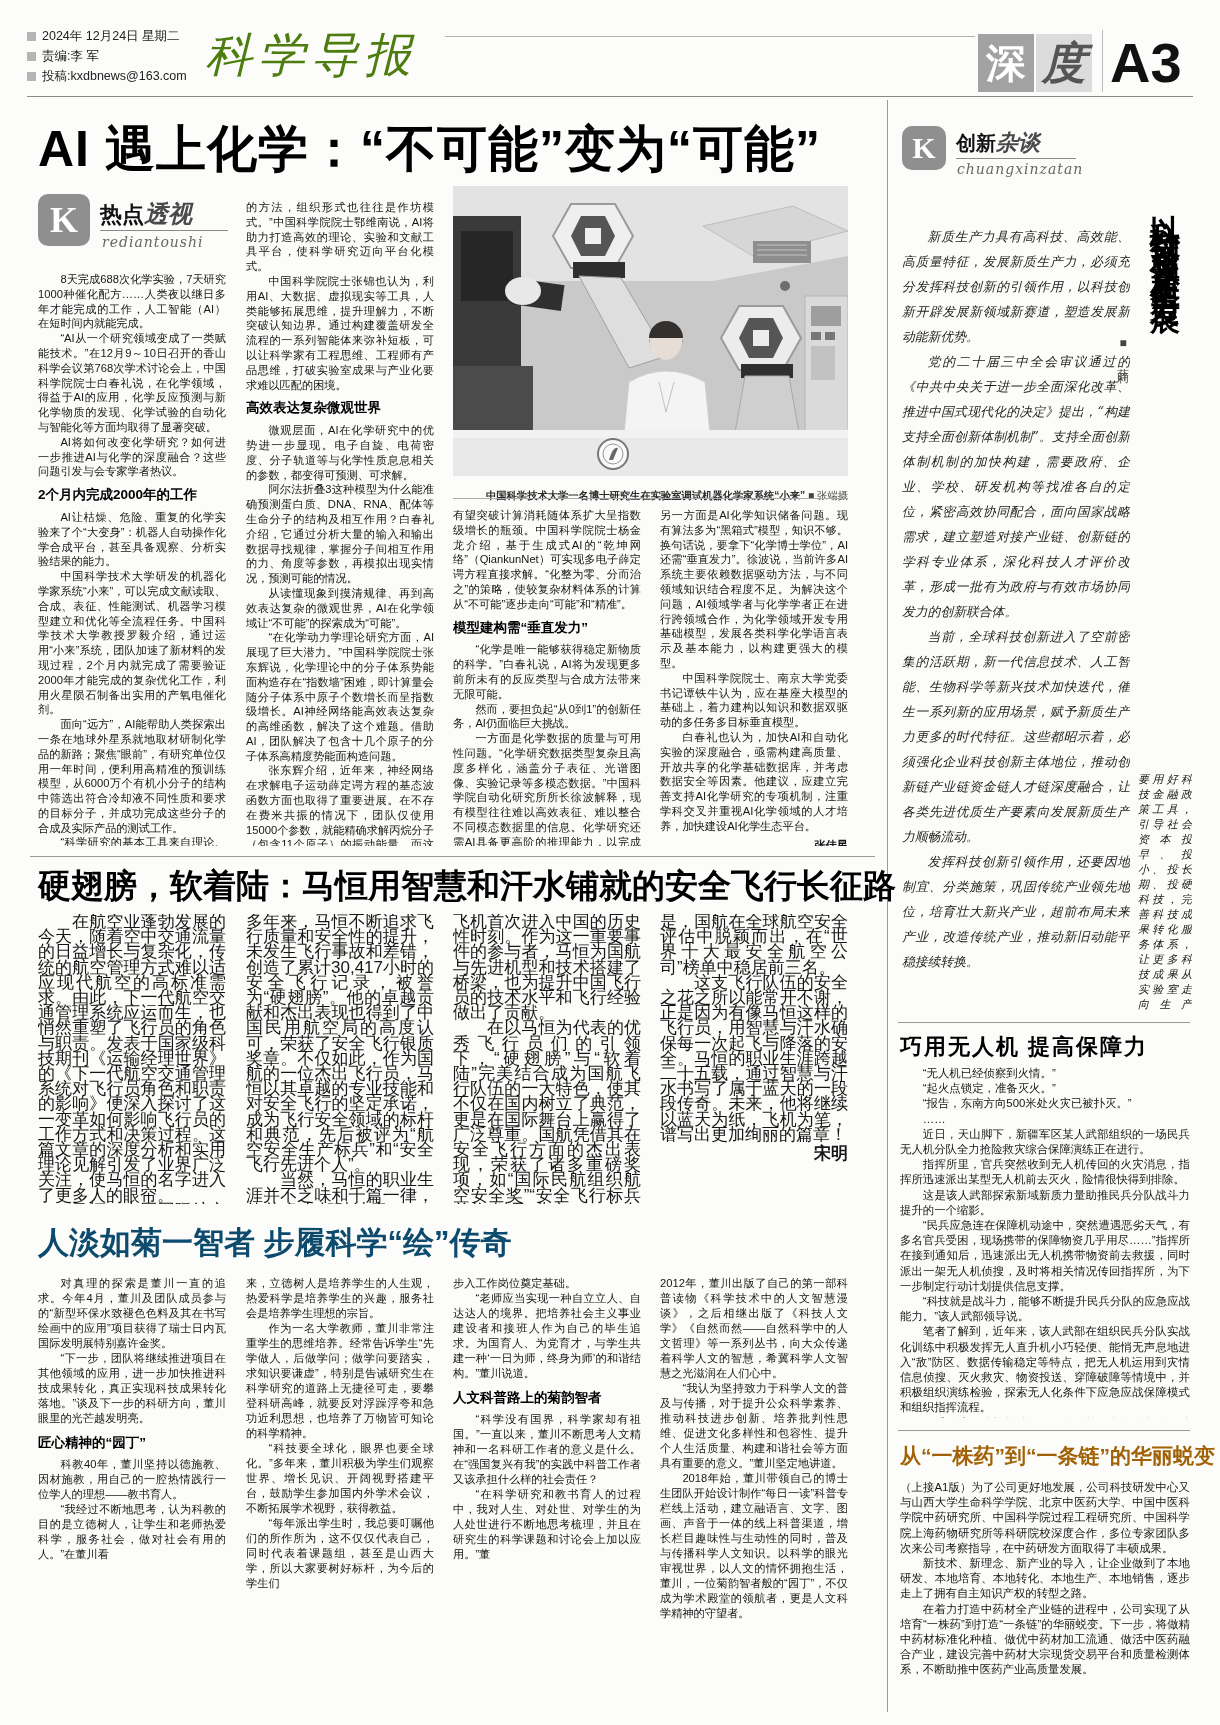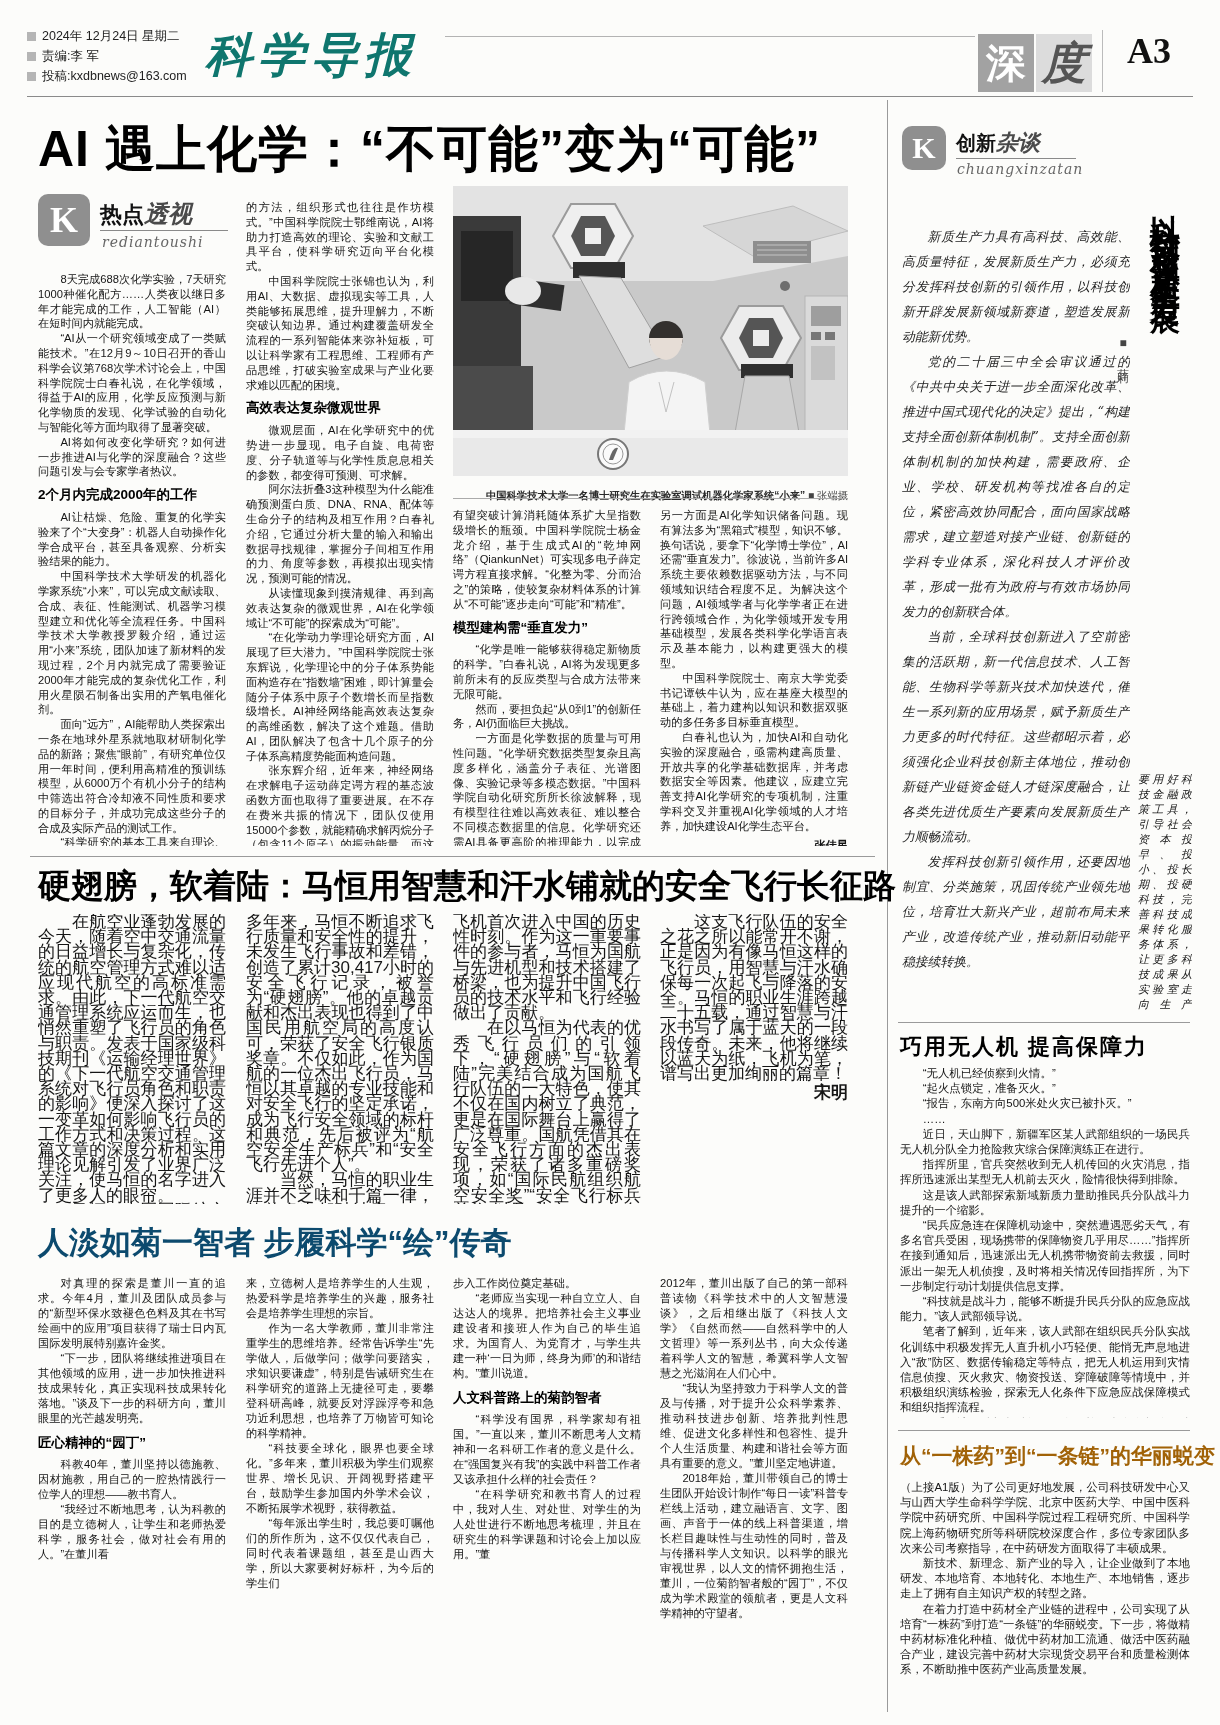--- a/index.html
+++ b/index.html
@@ -6,27 +6,27 @@
   .page{position:relative;width:1220px;height:1725px;background:#fcfcfa;margin:0 auto;
         font-family:"Liberation Sans","DejaVu Sans",sans-serif;color:#151515;overflow:hidden;}
   .hr{position:absolute;height:1px;background:#9a9a9a;}
   .vr{position:absolute;width:1px;background:#9a9a9a;}
 
   
   .hdr-meta{position:absolute;left:27px;top:26px;font-size:12.5px;line-height:20px;color:#222;}
   .hdr-meta .row{display:flex;align-items:center;gap:6px;}
   .sq{display:inline-block;width:9px;height:9px;background:#b5b5b5;}
   .masthead{position:absolute;left:205px;top:24px;font-family:"DejaVu Serif",serif;
-            font-style:italic;font-weight:700;font-size:47px;color:#0f766e;letter-spacing:6px;}
+            font-style:italic;font-weight:400;font-size:47px;color:#4d7c0f;letter-spacing:6px;}
   .badge{position:absolute;top:34px;width:56px;height:58px;text-align:center;line-height:58px;}
   .badge-shen{left:978px;background:#a2a2a2;color:#fff;font-weight:900;font-size:40px;}
   .badge-du{left:1036px;background:#dcdcdc;color:#555;font-family:"DejaVu Serif",serif;
             font-style:italic;font-weight:700;font-size:44px;}
-  .pageno{position:absolute;left:1110px;top:30px;font-family:Liberation Serif, serif;
-          font-weight:900;font-size:36px;color:#111;margin-left:17px;}
+  .pageno{position:absolute;left:1110px;top:30px;font-family:Liberation Sans, sans-serif;
+          font-weight:900;font-size:56px;color:#111;}
 
   
   .kicker{position:absolute;}
   .kbox{position:absolute;left:0;top:0;background:#8f8f8f;border-radius:10px;color:#fff;
         font-family:"Liberation Serif",serif;font-weight:900;text-align:center;}
   .kbox.big{width:52px;height:52px;line-height:52px;font-size:36px;}
   .kbox.small{width:44px;height:44px;line-height:44px;font-size:30px;}
   .ktitle{position:absolute;white-space:nowrap;}
   .ktitle .b{font-weight:900;font-size:22px;color:#111;}
   .ktitle .s{font-family:"DejaVu Serif",serif;font-style:italic;font-weight:700;font-size:24px;color:#4a4a4a;}
@@ -249,20 +249,21 @@
     </div>
   <div class="col body-mid" style="left:246px;top:914px;width:188px;height:290px;">
       <p class="noind">多年来，马恒不断追求飞行质量和安全性的提升，未发生飞行事故和差错，创造了累计30,417小时的安全飞行记录，被誉为“硬翅膀”。他的卓越贡献和杰出表现也得到了中国民用航空局的高度认可，荣获了安全飞行银质奖章。不仅如此，作为国航的一位杰出飞行员，马恒以其卓越的专业技能和对安全飞行的坚定承诺，成为飞行安全领域的标杆和典范，先后被评为“航空安全生产标兵”和“安全飞行先进个人”。</p>
       <p>当然，马恒的职业生涯并不乏味和千篇一律，他曾多次驾驶波音737—800，有幸见证了波音737天空内饰</p>
     </div>
   <div class="col body-mid" style="left:453px;top:914px;width:188px;height:290px;">
       <p class="noind">飞机首次进入中国的历史性时刻。作为这一重要事件的参与者，马恒为国航与先进机型和技术搭建了桥梁，也为提升中国飞行员的技术水平和飞行经验做出了贡献。</p>
       <p>在以马恒为代表的优秀飞行员们的引领下，“硬翅膀”与“软着陆”完美结合成为国航飞行队伍的一大特色，使其不仅在国内树立了典范，更是在国际舞台上赢得了广泛尊重。国航凭借其在安全飞行方面的杰出表现，荣获了诸多重磅奖项，如“国际民航组织航空安全奖”“安全飞行标兵单位”以及“北京2022年冬奥会、冬残奥会先进集体”等。尤其值得一提的</p>
     </div>
   <div class="col body-mid" style="left:660px;top:914px;width:188px;height:290px;">
+      <p class="noind">是，国航在全球航空安全评估中脱颖而出，在“世界十大最安全航空公司”榜单中稳居前三名。</p>
       <p>这支飞行队伍的安全之花之所以能常开不谢，正是因为有像马恒这样的飞行员，用智慧与汗水确保每一次起飞与降落的安全。马恒的职业生涯跨越二十五载，通过智慧与汗水书写了属于蓝天的一段段传奇。未来，他将继续以蓝天为纸，飞机为笔，谱写出更加绚丽的篇章！</p>
       <p class="byline">宋明</p>
     </div>
 
   <div class="headline-low">人淡如菊一智者  步履科学“绘”传奇</div>
 
   <div class="col body-low" style="left:38px;top:1276px;width:188px;height:436px;">
       <p>对真理的探索是董川一直的追求。今年4月，董川及团队成员参与的“新型环保水致褪色色料及其在书写绘画中的应用”项目获得了瑞士日内瓦国际发明展特别嘉许金奖。</p>
       <p>“下一步，团队将继续推进项目在其他领域的应用，进一步加快推进科技成果转化，真正实现科技成果转化落地。”谈及下一步的科研方向，董川眼里的光芒越发明亮。</p>
       <p class="sub">匠心精神的“园丁”</p>

